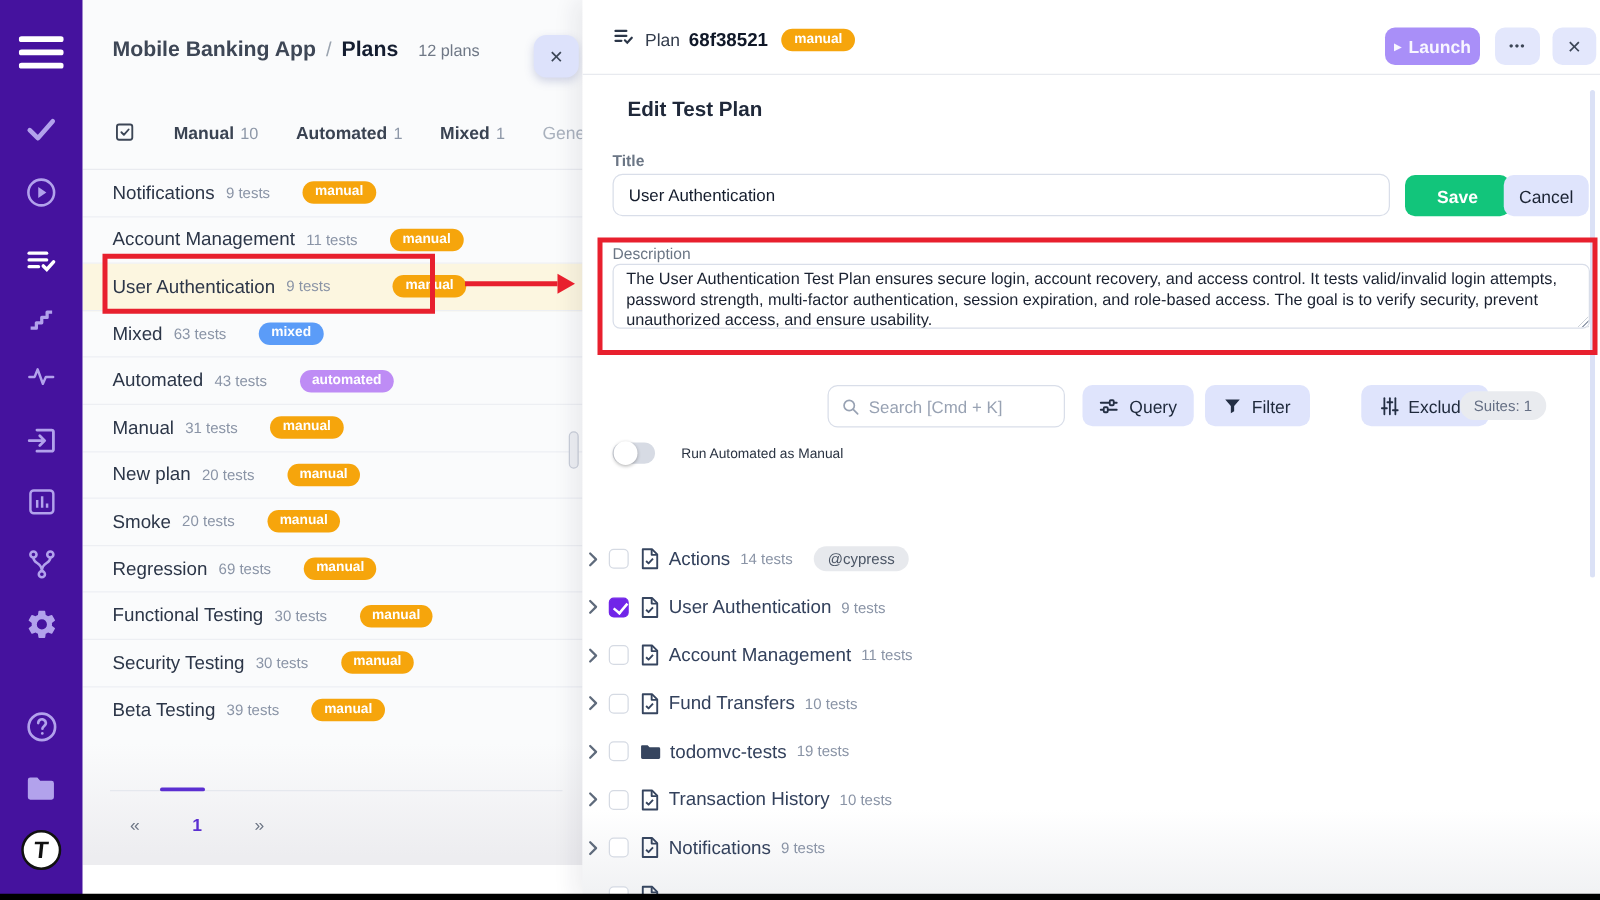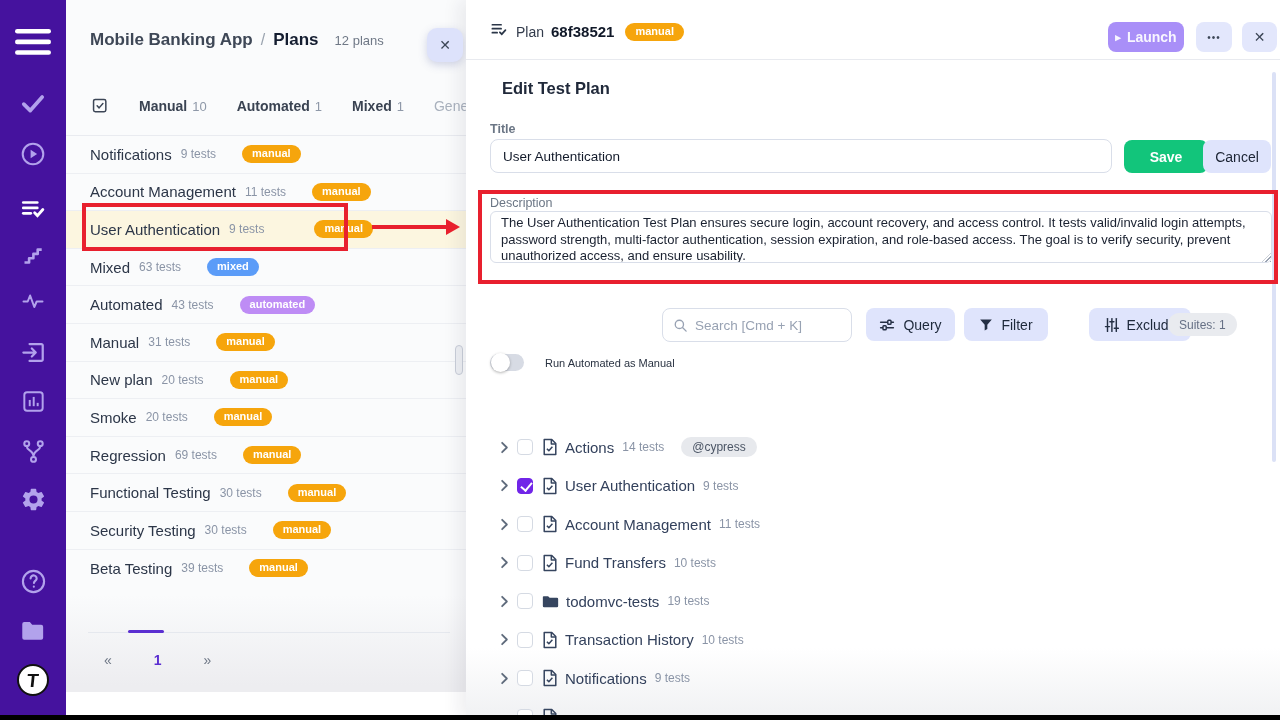--- a/index.html
+++ b/index.html
@@ -92,21 +92,21 @@
   .suites-pill { position:absolute; left:702px; top:313px; height:23px; background:#e9ebef; border-radius:12px;
     display:flex; align-items:center; padding:0 11px; font-size:12px; color:#667085; }
 
   .toggle-row { position:absolute; left:24px; top:354px; display:flex; align-items:center; gap:21px; }
   .toggle { width:34px; height:17px; background:#d7dbe4; border-radius:9px; position:relative; cursor:pointer; }
   .toggle .knob { position:absolute; left:1px; top:-1px; width:19px; height:19px; background:#fff; border-radius:50%;
     box-shadow:0 1px 3px rgba(0,0,0,.3); }
   .toggle-label { font-size:11px; color:#2a3342; }
 
   .suites-list { position:absolute; left:0; top:428px; width:814px; }
-  .suite-row { height:38.5px; display:flex; align-items:center; padding-left:30px; cursor:pointer; }
+  .suite-row { height:38.5px; display:flex; align-items:center; cursor:pointer; }
   .chevron { display:flex; width:18px; }
   .checkbox { width:16px; height:16px; border:1px solid #d5dae3; border-radius:4px; background:#fff; margin-left:3px; flex:none; cursor:pointer; position:relative; }
   .checkbox.checked { background:#7125e8; border-color:#7125e8; }
   .checkbox.checked::after { content:""; position:absolute; left:4.5px; top:1.5px; width:5px; height:9px;
     border:solid #fff; border-width:0 2px 2px 0; transform:rotate(40deg); }
   .suite-icon { margin-left:9px; display:flex; flex:none; }
   .suite-name { font-size:15px; font-weight:500; color:#33415c; margin-left:7px; white-space:nowrap; }
   .suite-tests { font-size:12px; color:#8a94a6; margin-left:8px; }
   .suite-tag { font-size:12px; color:#4b5565; background:#e7e9ed; border-radius:11px; padding:4px 11px; margin-left:17px; line-height:1; }
 

